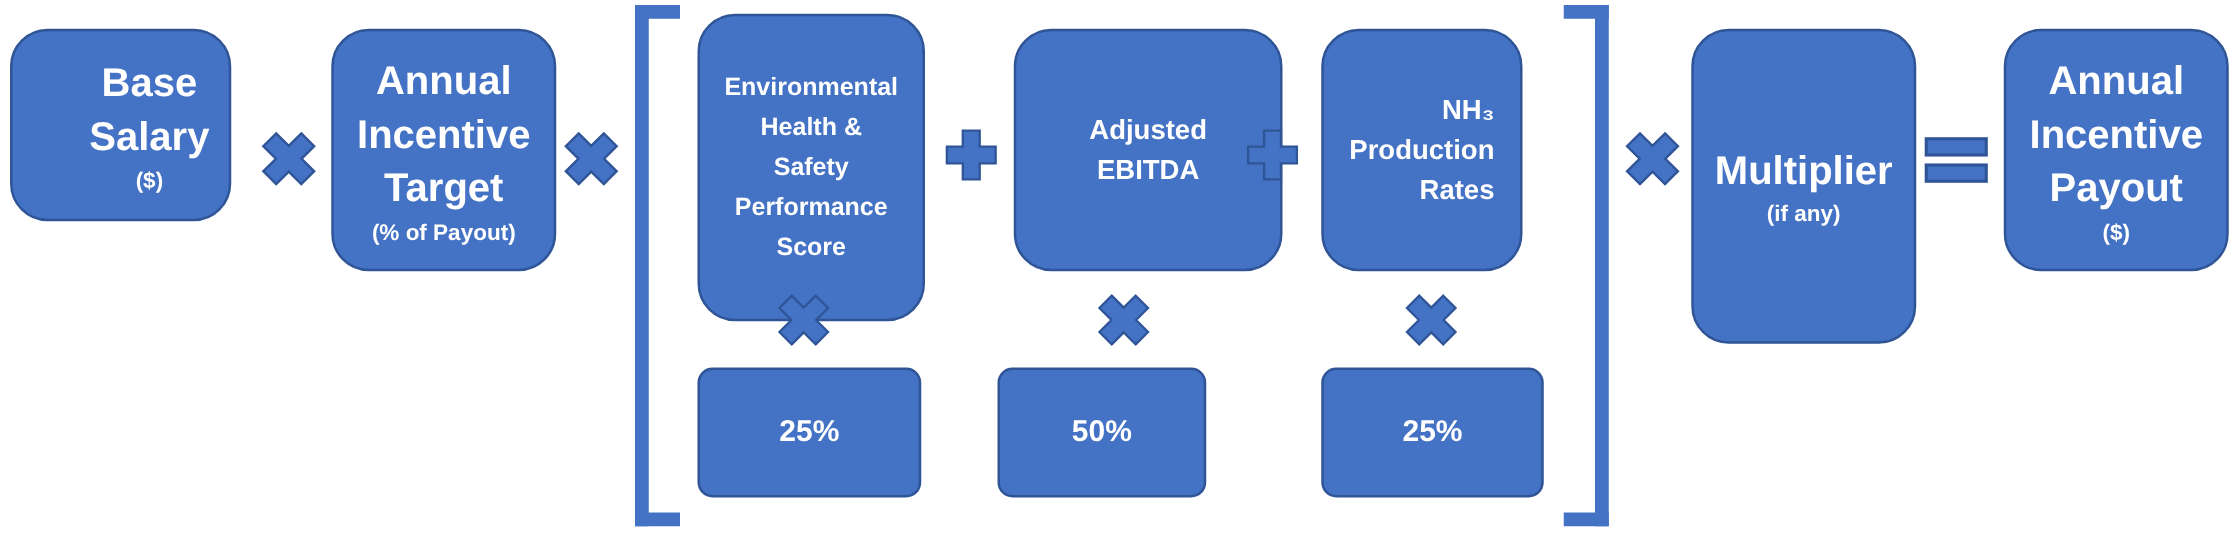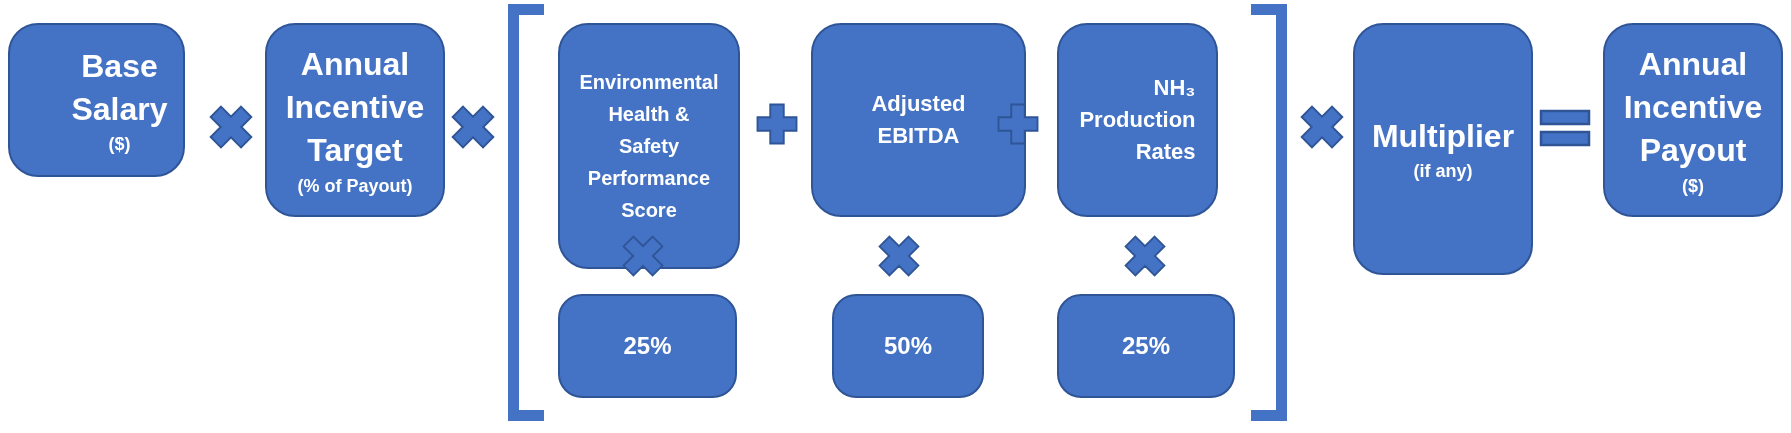--- a/index.html
+++ b/index.html
@@ -32,21 +32,21 @@
     white-space:pre-line;
   }
   .t22 .box-title{font-size:22px;line-height:1.45;}
   .t20 .box-title{font-size:20px;line-height:1.6;}
   .box-note{font-size:18px;line-height:1.25;margin-top:2px;white-space:pre-line;}
   .italic-note{}
   .wbox{
     position:absolute;
     background:var(--box-fill);
     border:2px solid var(--box-border);
-    border-radius:24px;
+    border-radius:12px;
     color:var(--text-color);
     display:flex;align-items:center;justify-content:center;
     font-weight:bold;font-size:24px;
     box-sizing:border-box;
   }
   .op{position:absolute;line-height:0;}
   .op svg{display:block;}
   .op polygon,.op rect{
     fill:var(--box-fill);
     stroke:var(--box-border);
@@ -84,21 +84,21 @@
   <div class="op" style="left:450px;top:104px;" aria-label="×">
     <svg width="46" height="46" viewBox="-30 -30 60 60">
       <polygon transform="rotate(45)" points="-9.5,-28 9.5,-28 9.5,-9.5 28,-9.5 28,9.5 9.5,9.5 9.5,28 -9.5,28 -9.5,9.5 -28,9.5 -28,-9.5 -9.5,-9.5"></polygon>
     </svg>
   </div>
 
   <div class="bracket-part" style="left:508px;top:4px;width:11px;height:417px;"></div>
   <div class="bracket-part" style="left:508px;top:4px;width:36px;height:11px;"></div>
   <div class="bracket-part" style="left:508px;top:410px;width:36px;height:11px;"></div>
 
-  <div class="box t20" style="left:558px;top:23px;width:182px;height:246px;">
+  <div class="box t20" style="left:558px;top:11px;width:182px;height:246px;">
     <div class="box-title">Environmental
 Health &amp;
 Safety
 Performance
 Score</div>
   </div>
 
   <div class="op" style="left:756px;top:101px;" aria-label="+">
     <svg width="42" height="46" viewBox="-28 -30 56 60">
       <polygon points="-9,-26 9,-26 9,-9 26,-9 26,9 9,9 9,26 -9,26 -9,9 -26,9 -26,-9 -9,-9"></polygon>
@@ -163,20 +163,20 @@
   </div>
   <div class="op" style="left:1123px;top:234px;" aria-label="×">
     <svg width="44" height="44" viewBox="-30 -30 60 60">
       <polygon transform="rotate(45)" points="-9.5,-28 9.5,-28 9.5,-9.5 28,-9.5 28,9.5 9.5,9.5 9.5,28 -9.5,28 -9.5,9.5 -28,9.5 -28,-9.5 -9.5,-9.5"></polygon>
     </svg>
   </div>
 
   <div class="wbox" style="left:558px;top:294px;width:179px;height:104px;">
     <span>25%</span>
   </div>
-  <div class="wbox" style="left:832px;top:294px;width:152px;height:104px;">
+  <div class="wbox" style="left:798px;top:294px;width:167px;height:104px;">
     <span>50%</span>
   </div>
   <div class="wbox" style="left:1057px;top:294px;width:178px;height:104px;">
     <span>25%</span>
   </div>
 
 </div>
 
 </body></html>

